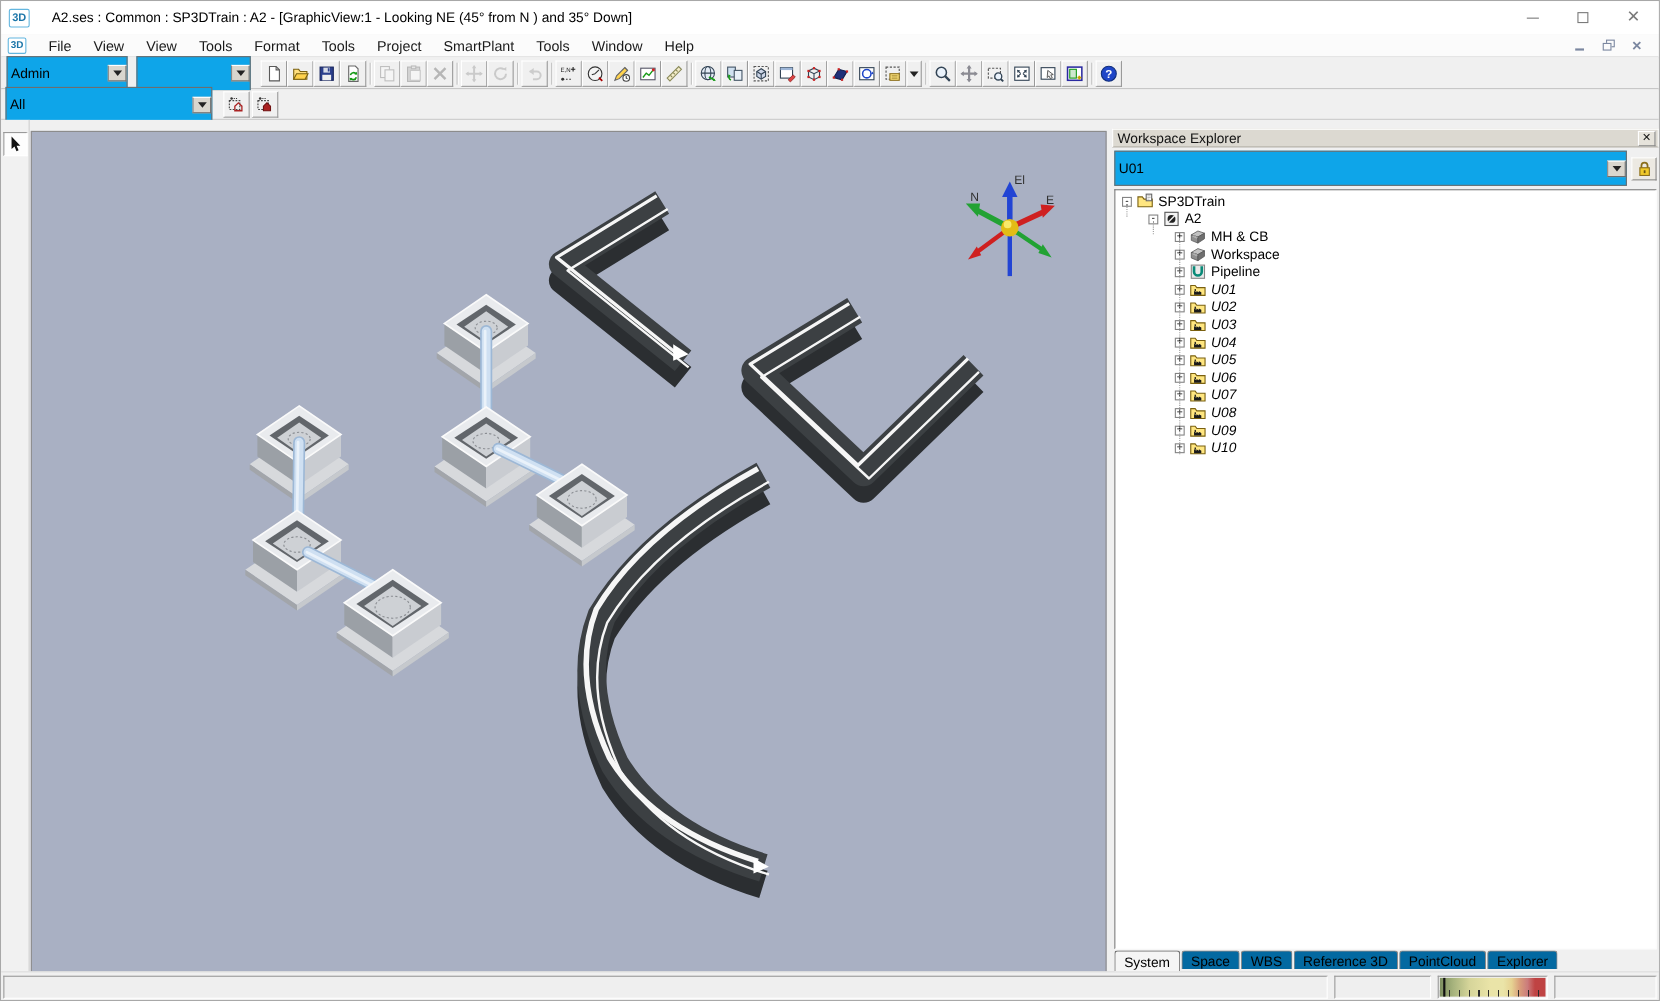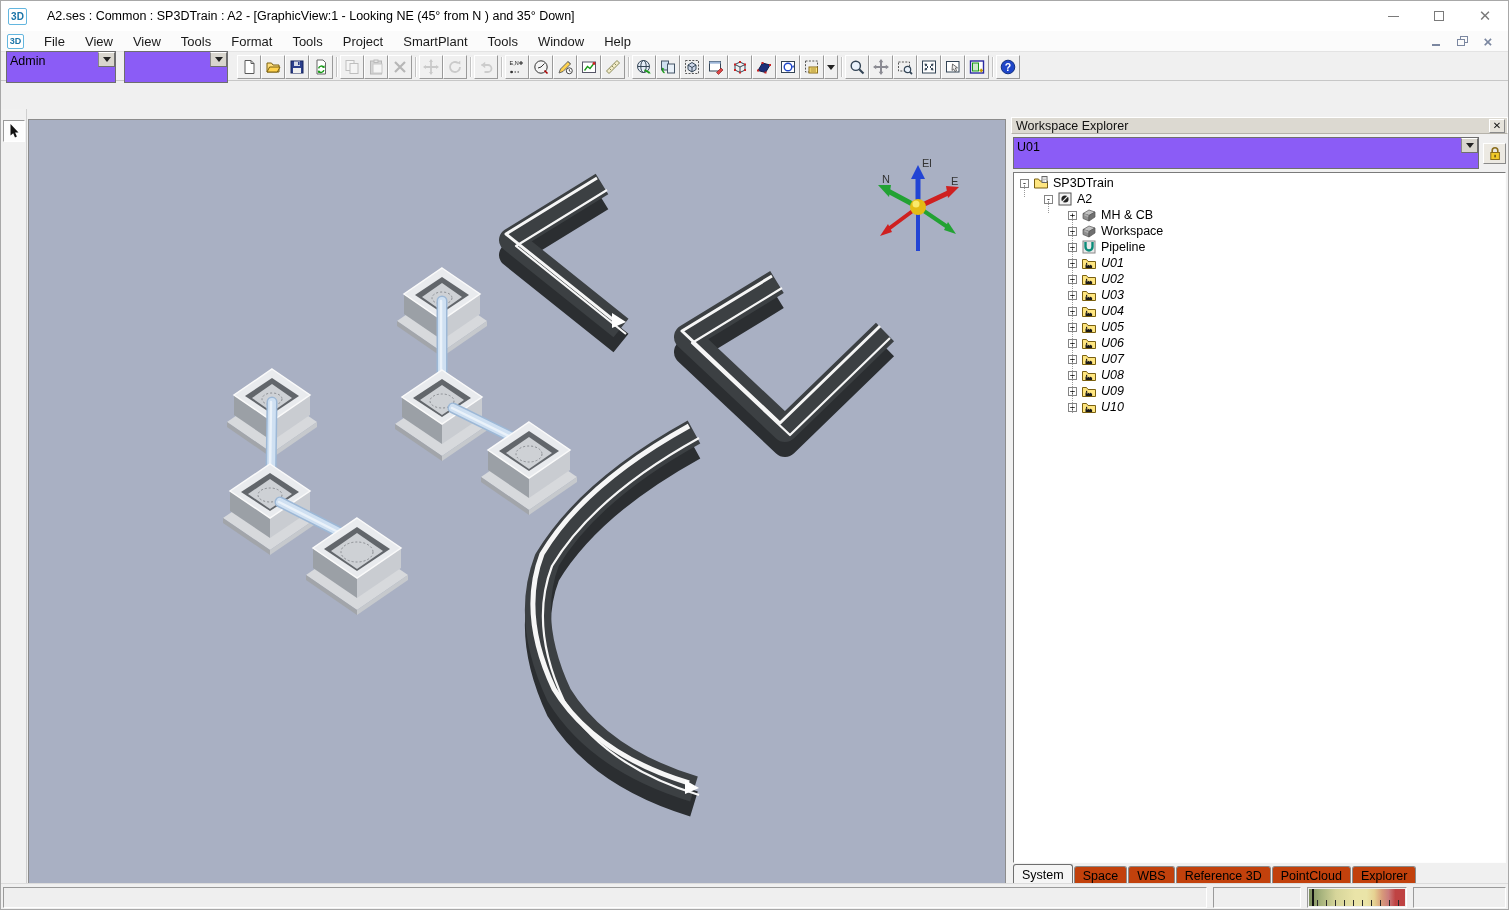--- a/index.html
+++ b/index.html
@@ -29,21 +29,21 @@
   .mdi-restore{position:relative;width:11px;height:10px;}
   .mdi-restore i{position:absolute;width:8px;height:7px;border:1px solid #7b87a0;background:#fbfbfb;display:block;}
   .mdi-restore i:first-child{right:0;top:0;}
   .mdi-restore i:last-child{left:0;bottom:0;}
   .mdi-close{font-size:15px;font-weight:bold;color:#7b87a0;line-height:11px;}
 
   
   .toolbar{position:absolute;left:0;width:100%;background:#f0f0f0;display:flex;align-items:center;border-bottom:1px solid #c7c7c7;}
   #toolbar1{top:52px;height:28px;}
   #toolbar2{top:81px;height:27px;}
-  .combo{height:32px;background:#8b5cf6;border:1px solid #6e6e6e;display:flex;align-items:flex-start;}
+  .combo{height:32px;background:#0ea5e9;border:1px solid #6e6e6e;display:flex;align-items:center;}
   .combo-text{flex:1;font-size:12.5px;padding:2px 3px;white-space:nowrap;overflow:hidden;}
   .combo-arrow{width:17px;background:#d9d6ce;border-left:1px solid #888;display:flex;align-items:center;justify-content:center;
     border-top:1px solid #fff;border-right:1px solid #6e6e6e;border-bottom:1px solid #6e6e6e;}
   .combo-arrow:after{content:"";width:0;height:0;border:4px solid transparent;border-top:5px solid #222;margin-top:4px;}
   .tb-btn{width:24px;height:24px;margin:0 0;display:flex;align-items:center;justify-content:center;background:#f0f0f0;
     border:1px solid;border-color:#ffffff #9a9a9a #9a9a9a #ffffff;}
   .tb-btn.caret{width:14px;}
   .tb-btn.caret:after{content:"";width:0;height:0;border:4px solid transparent;border-top:5px solid #222;margin-top:5px;}
   .tb-btn.disabled svg{opacity:.38;filter:grayscale(1);}
   .tb-sep{width:7px;height:22px;position:relative;}
@@ -67,22 +67,22 @@
   #wse-combo{flex:1;}
   #wse-lock{width:23px;height:21px;background:#ece9e2;border:1px solid;border-color:#fff #8a8a8a #8a8a8a #fff;display:flex;align-items:center;justify-content:center;}
   #wse-tree{flex:1;margin:0 2px;background:#fff;border:1px solid;border-color:#7a7a7a #fdfdfd #fdfdfd #7a7a7a;overflow:hidden;position:relative;padding-top:2px;}
   .tree-row{display:flex;align-items:center;height:16px;white-space:nowrap;}
   .tree-expander{width:9px;height:9px;border:1px solid #848484;background:#fff;font-size:9px;line-height:7px;text-align:center;
     color:#000;flex:none;margin-right:4px;font-family:"DejaVu Sans Mono",monospace;}
   .tree-icon{width:16px;height:16px;flex:none;margin-right:4px;}
   .tree-label{font-size:12.5px;color:#000;}
   .tree-label.italic{font-style:italic;}
   .tree-vline{position:absolute;width:1px;border-left:1px dotted #9a9a9a;}
-  #wse-tabs{height:19px;display:flex;align-items:flex-end;padding-left:2px;margin-top:1px;}
-  .wse-tab{height:17px;padding:1px 8px 0 8px;font-size:12.5px;color:#000;background:#c2410c;border:1px solid #8a8a8a;border-bottom:none;
+  #wse-tabs{height:19px;display:flex;align-items:flex-start;padding-left:2px;margin-top:1px;}
+  .wse-tab{height:17px;padding:1px 8px 0 8px;font-size:12.5px;color:#000;background:#0369a1;border:1px solid #8a8a8a;border-bottom:none;
     border-radius:3px 3px 0 0;margin-right:1px;display:flex;align-items:center;}
   .wse-tab.active{height:19px;background:#f5f5f5;border-color:#6e6e6e;position:relative;z-index:2;}
 
   
   #statusbar{position:absolute;left:0;bottom:0;width:100%;height:26px;background:#f0f0f0;border-top:1px solid #dcdcdc;}
   .sb-panel{position:absolute;top:3px;height:21px;background:#efefef;border:1px solid;border-color:#9a9a9a #ffffff #ffffff #9a9a9a;}
   #sb-gradient-inner{position:absolute;left:1px;right:1px;top:1px;bottom:1px;}
   #sb-ticks{position:absolute;left:0;right:0;bottom:0;height:6px;
     background:repeating-linear-gradient(to right,transparent 0 8px,#2a2a2a 8px 9px);}
   #sb-marker{position:absolute;left:3px;top:0;width:2px;height:100%;background:#111;}
@@ -385,20 +385,44 @@
           <div class="tb-btn">
             <svg width="16" height="16" viewBox="0 0 16 16">
               <circle cx="8" cy="8" r="6.8" fill="#1f46c8" stroke="#12307e"></circle>
               <text x="8" y="11.6" text-anchor="middle" font-size="10.5" font-weight="bold" fill="#fff">?</text>
             </svg>
           </div>
         </div>
       </div>
   </div>
 
+  <div id="toolbar2" class="toolbar">
+    <div class="combo" style="width:188px;margin-left:4px;">
+      <span class="combo-text">All</span>
+      <span class="combo-arrow"></span>
+    </div>
+    <div id="toolbar2-icons" style="display:flex;align-items:center;margin-left:10px;gap:2px;">
+        <div class="tb-btn">
+          <svg width="16" height="16" viewBox="0 0 16 16">
+            <rect x="1.5" y="4.5" width="9.5" height="8" fill="none" stroke="#444" stroke-dasharray="1.6 1.2"></rect>
+            <path d="M6.5 9.5l3.2-3 3.2 3v4.2H6.5z" fill="none" stroke="#a22" stroke-width="1.2"></path>
+            <circle cx="3.5" cy="2.5" r="1.1" fill="#333"></circle>
+            <path d="M3.5 2.5h5.5" stroke="#333" stroke-dasharray="1 1"></path>
+          </svg>
+        </div>
+        <div class="tb-btn">
+          <svg width="16" height="16" viewBox="0 0 16 16">
+            <rect x="1.5" y="4.5" width="9.5" height="8" fill="none" stroke="#444" stroke-dasharray="1.6 1.2"></rect>
+            <path d="M6.5 9.5l3.2-3 3.2 3v4.2H6.5z" fill="#a22" stroke="#701212" stroke-width="1"></path>
+            <circle cx="3.5" cy="2.5" r="1.1" fill="#333"></circle>
+            <path d="M3.5 2.5h5.5" stroke="#333" stroke-dasharray="1 1"></path>
+          </svg>
+        </div>
+      </div>
+  </div>
 
   <div id="main">
     <div id="left-strip">
       <div id="select-btn">
           <svg width="16" height="16" viewBox="0 0 16 16">
             <path d="M4.5 1v11.5l2.7-2.3 1.8 4.2 1.9-.8-1.8-4.2h3.4z" fill="#111"></path>
           </svg>
         </div>
     </div>
     <div id="viewport"><svg width="978" height="766" viewBox="0 0 978 766">

